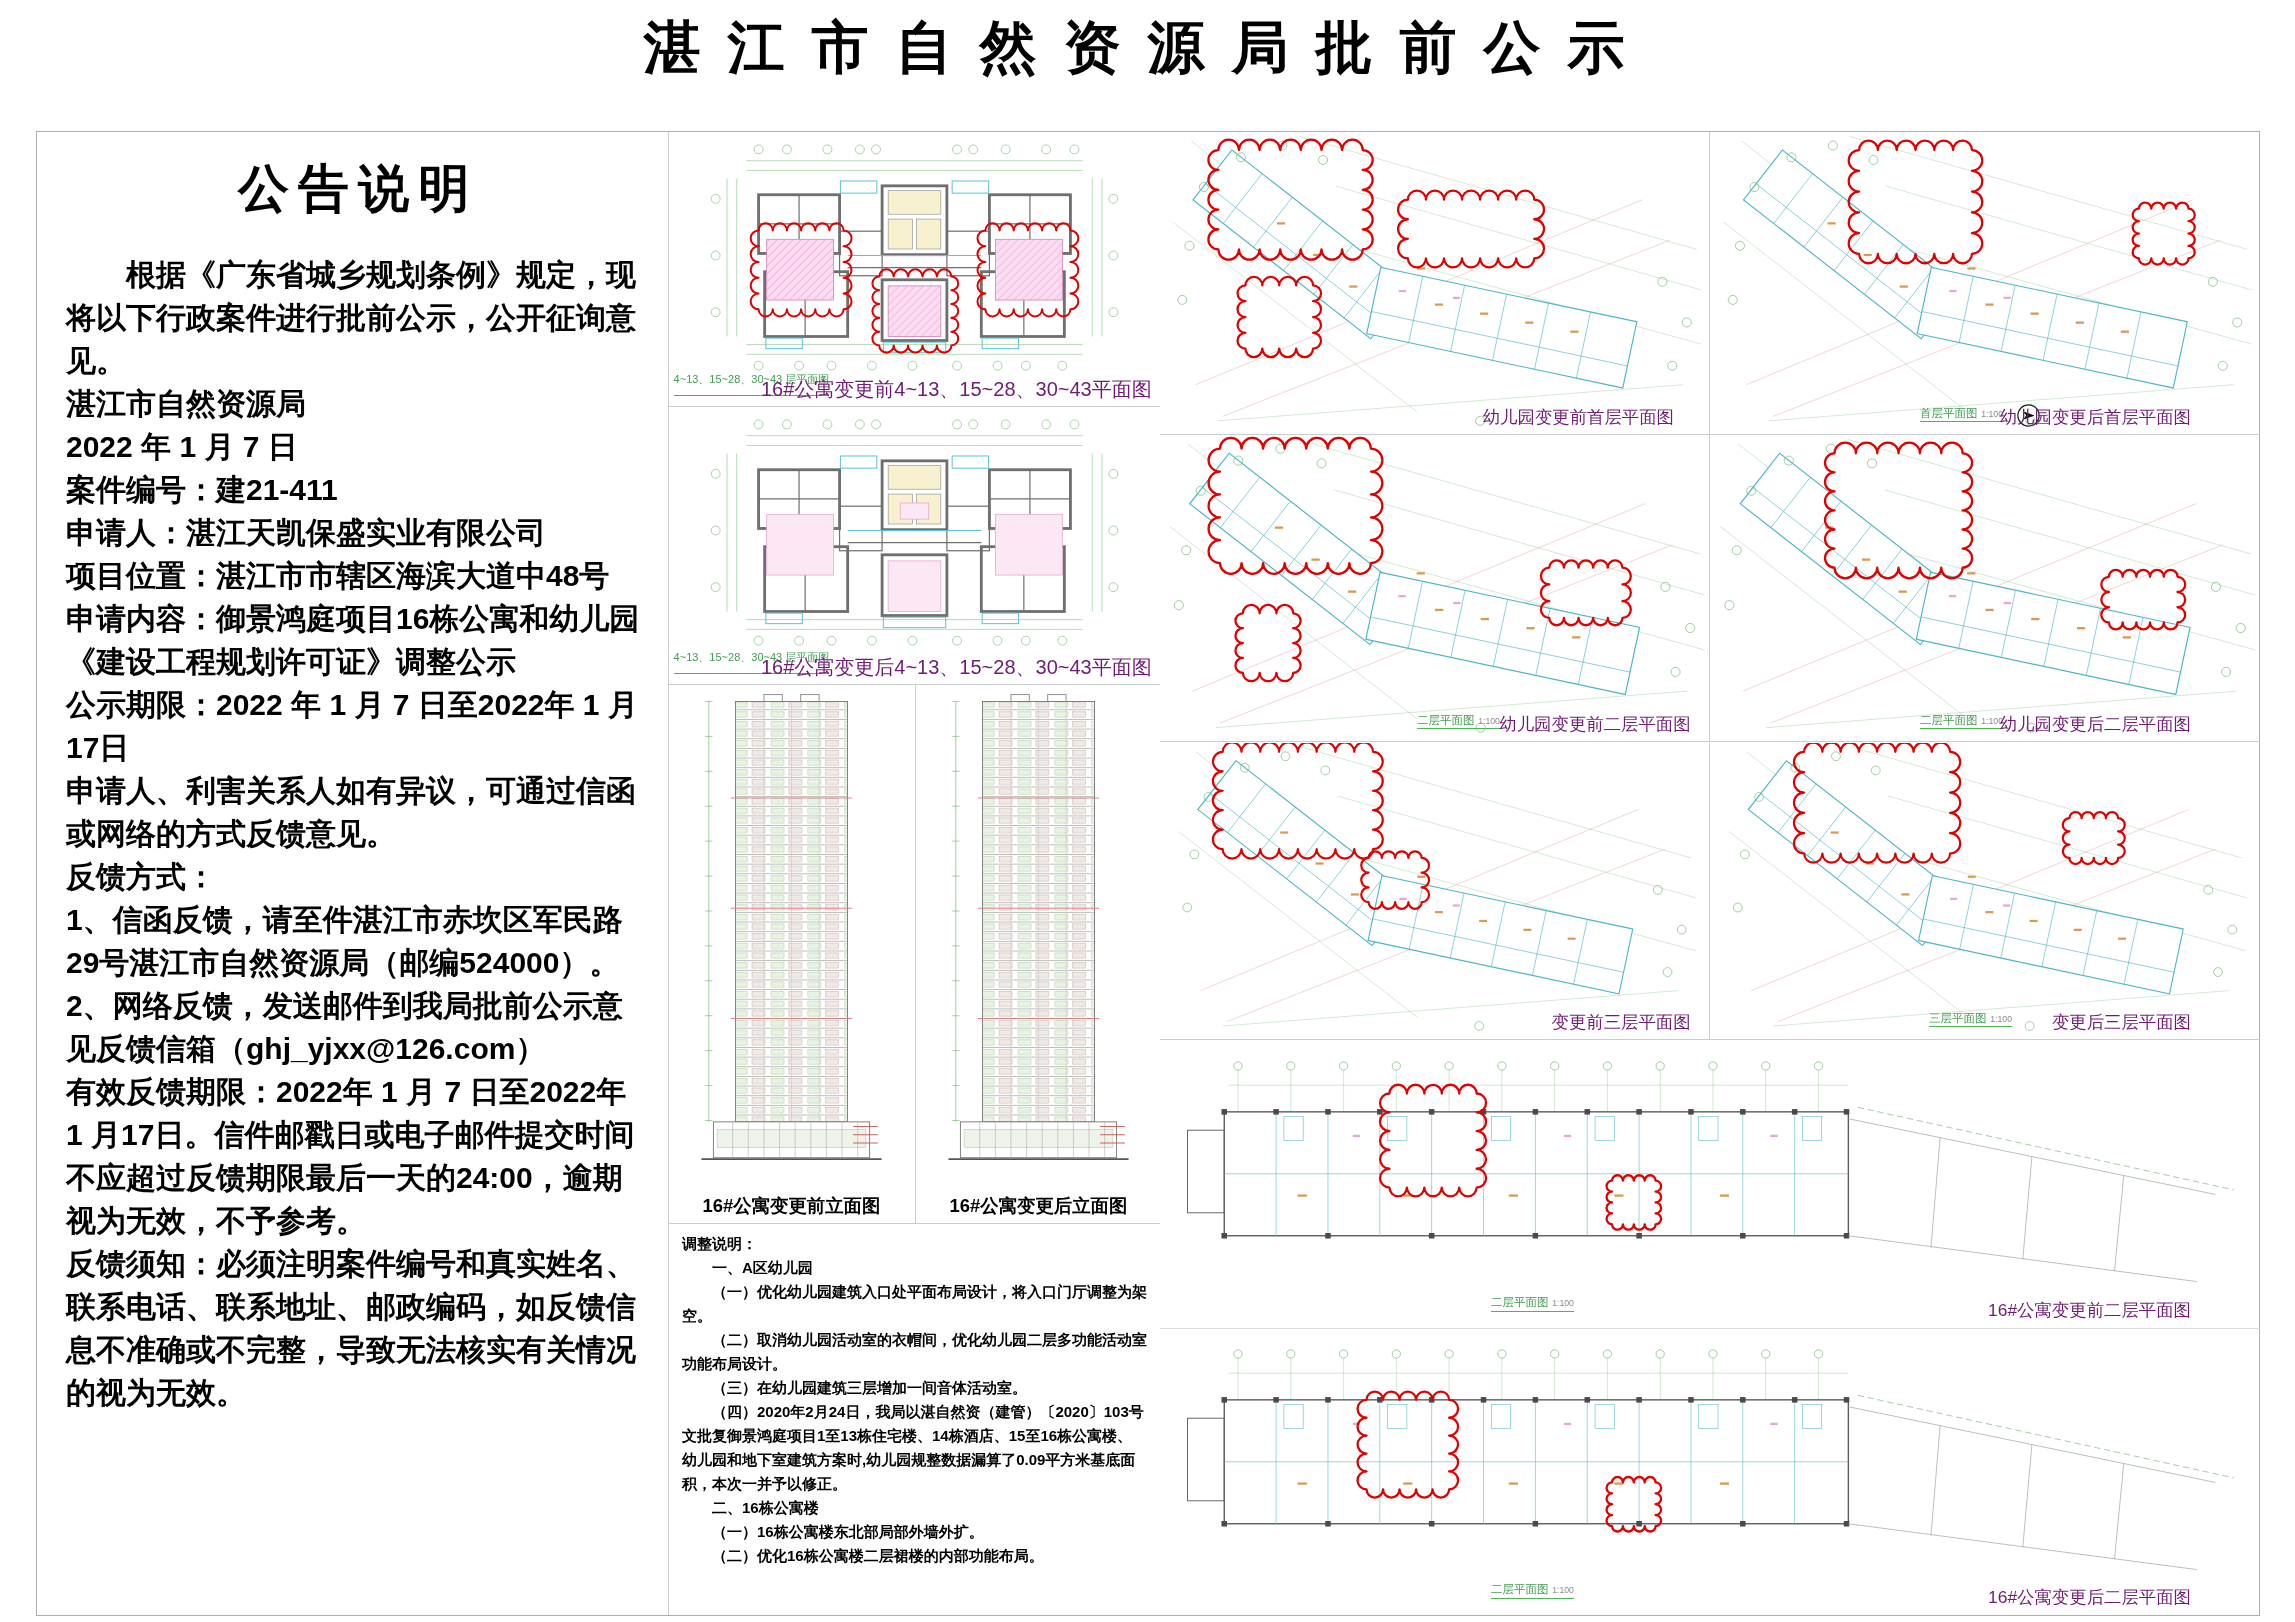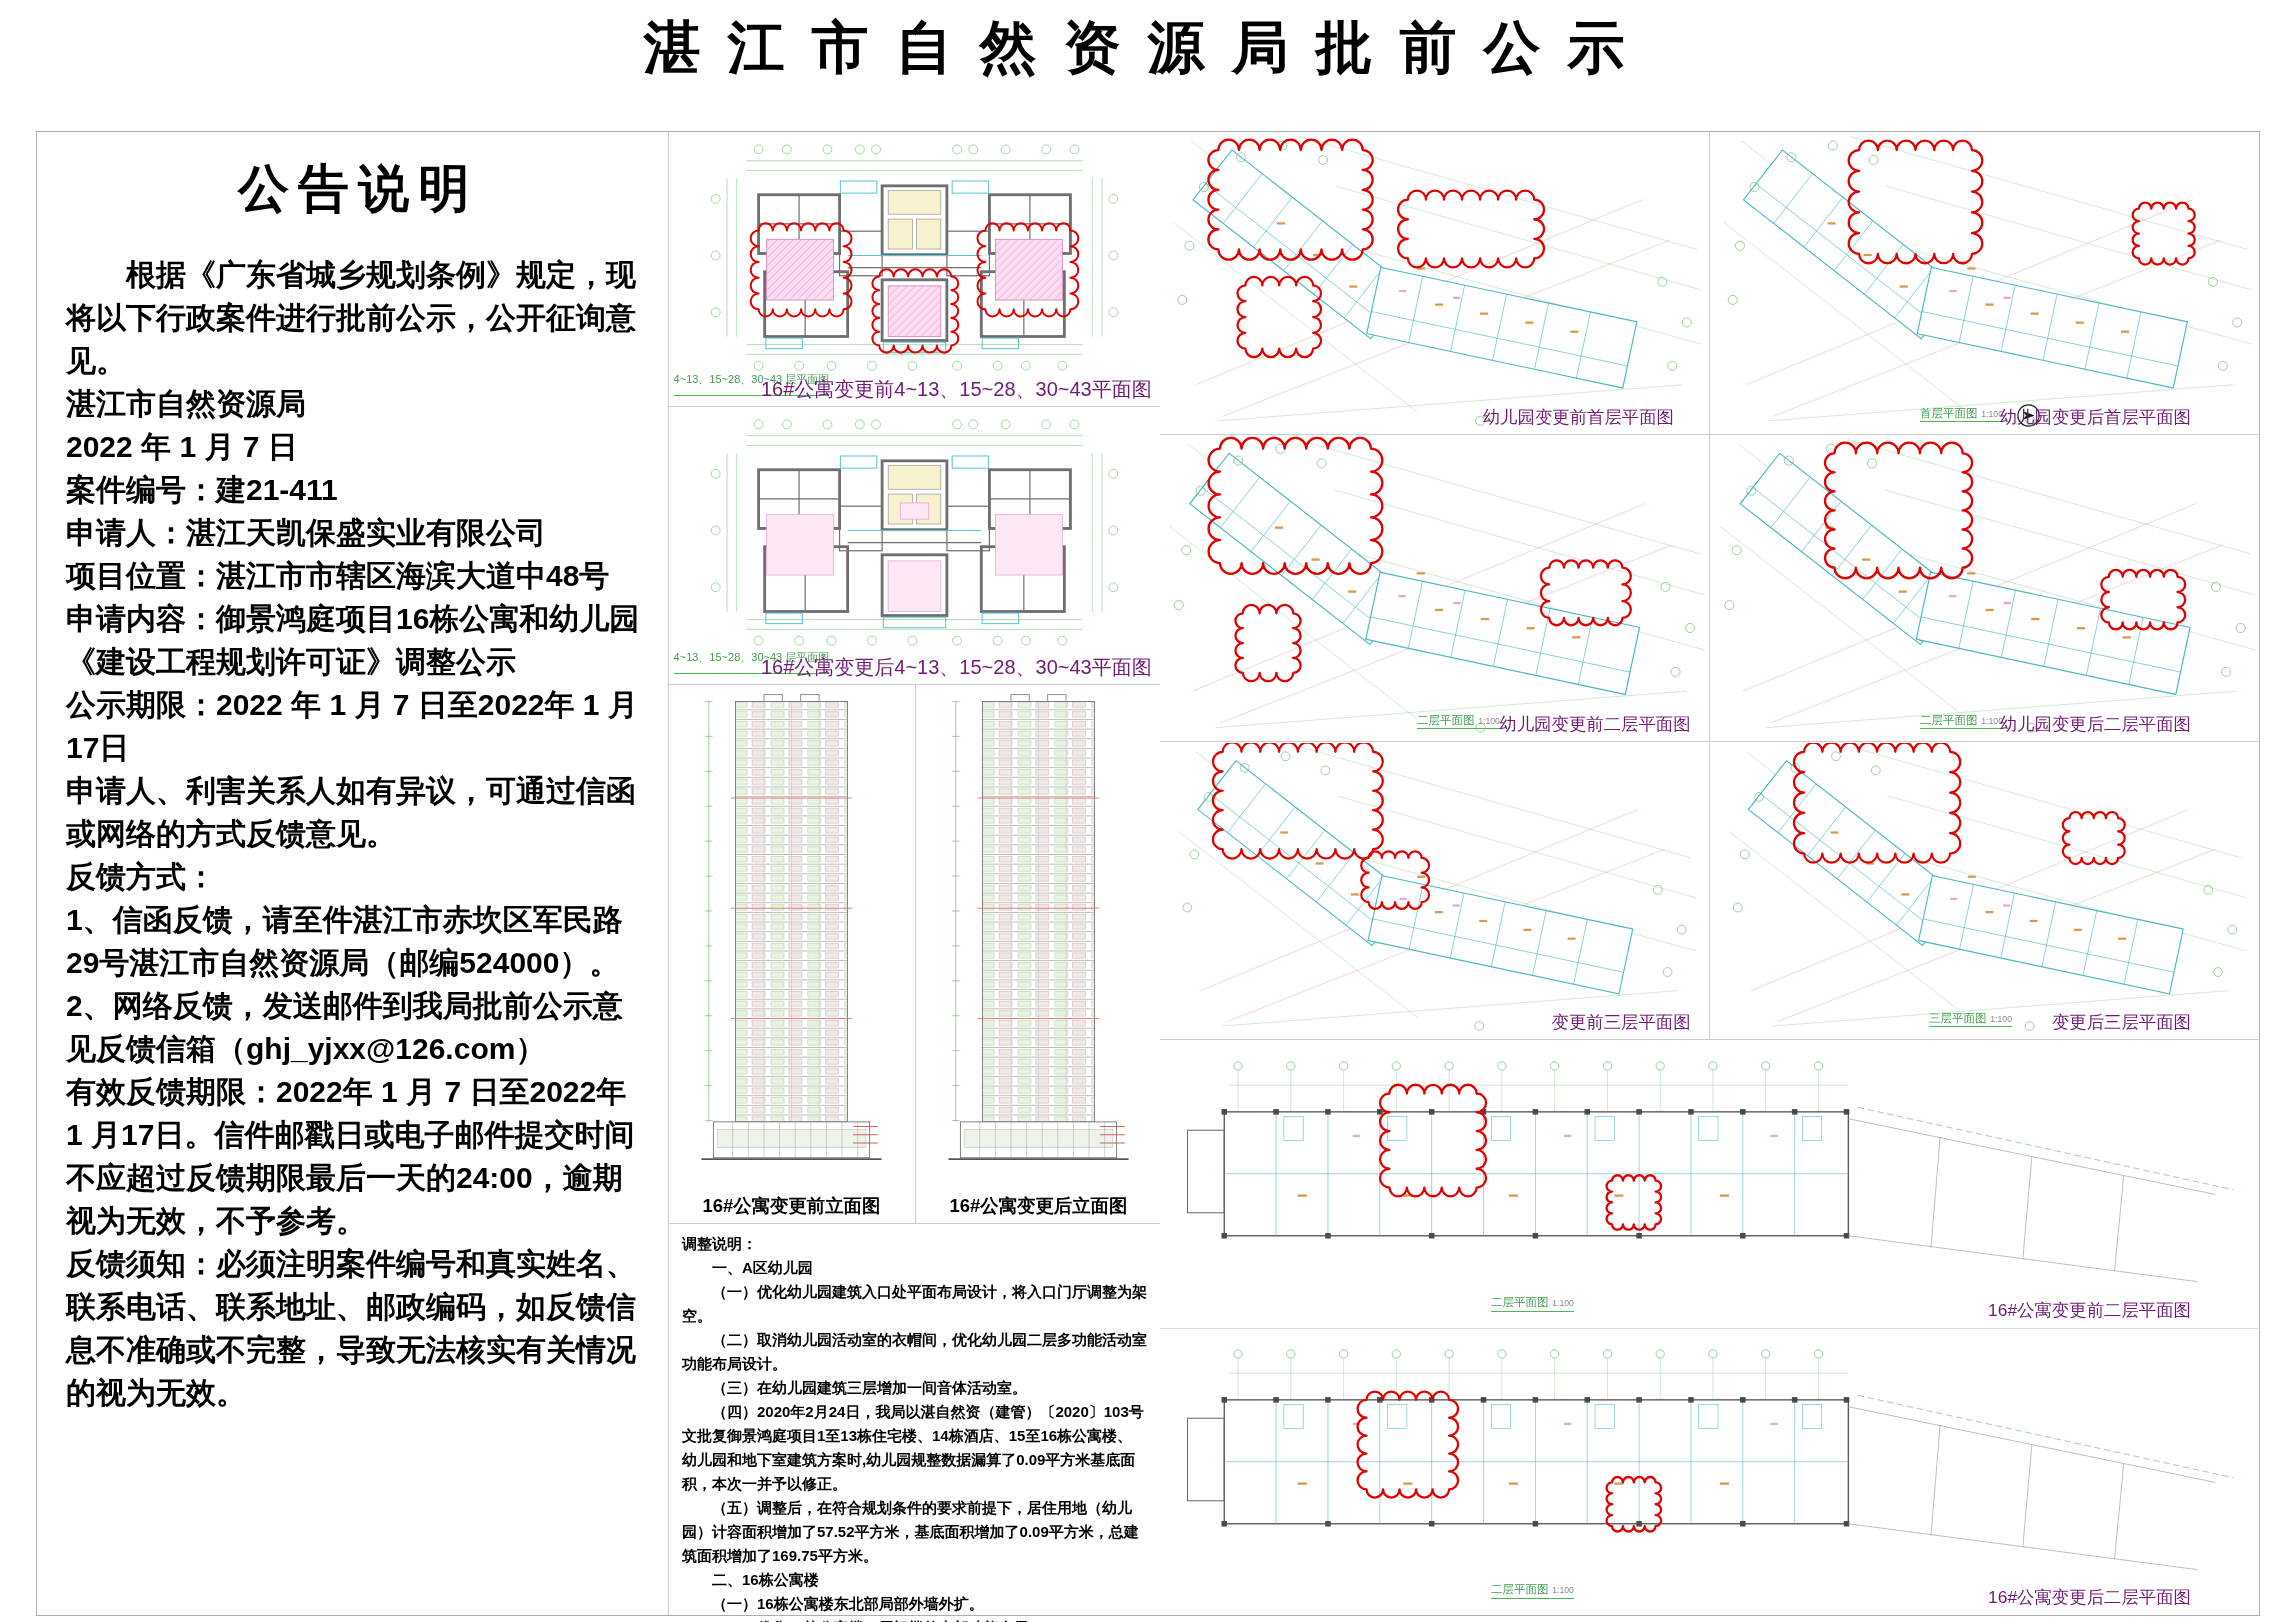--- a/index.html
+++ b/index.html
@@ -420,21 +420,20 @@
         </div>
       </div>
 
       <div class="mid-row mid-row4 adj">
         <p class="adj-head">调整说明：</p>
         <p class="lvl">一、A区幼儿园</p>
         <p class="lvl">（一）优化幼儿园建筑入口处平面布局设计，将入口门厅调整为架空。</p>
         <p class="lvl">（二）取消幼儿园活动室的衣帽间，优化幼儿园二层多功能活动室功能布局设计。</p>
         <p class="lvl">（三）在幼儿园建筑三层增加一间音体活动室。</p>
         <p class="lvl">（四）2020年2月24日，我局以湛自然资（建管）〔2020〕103号文批复御景鸿庭项目1至13栋住宅楼、14栋酒店、15至16栋公寓楼、幼儿园和地下室建筑方案时,幼儿园规整数据漏算了0.09平方米基底面积，本次一并予以修正。</p>
-        <p class="lvl">（五）调整后，在符合规划条件的要求前提下，居住用地（幼儿园）计容面积增加了57.52平方米，基底面积增加了0.09平方米，总建筑面积增加了169.75平方米。</p>
         <p class="lvl">二、16栋公寓楼</p>
         <p class="lvl">（一）16栋公寓楼东北部局部外墙外扩。</p>
         <p class="lvl">（二）优化16栋公寓楼二层裙楼的内部功能布局。</p>
 
       </div>
     </section>
 
     <section class="right-col">
 
       <div class="kg-cell kg-c0 kg-r0">

